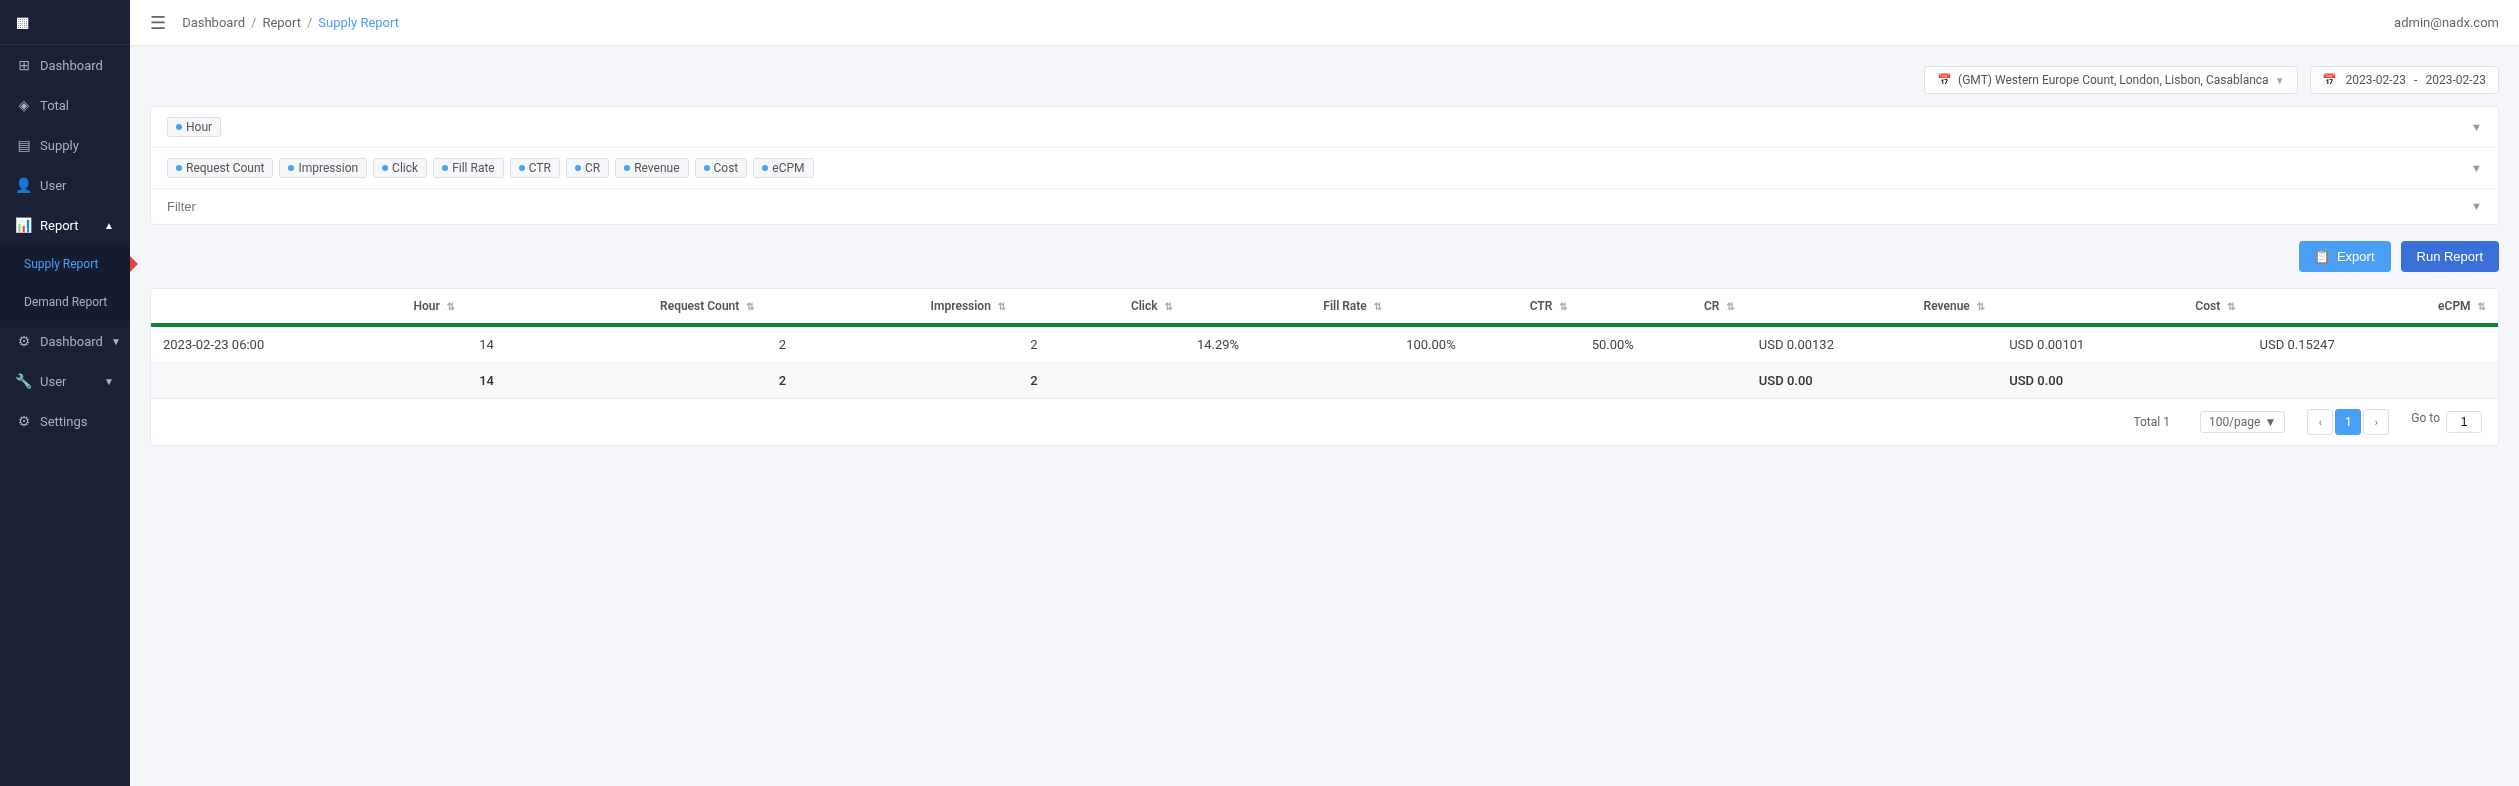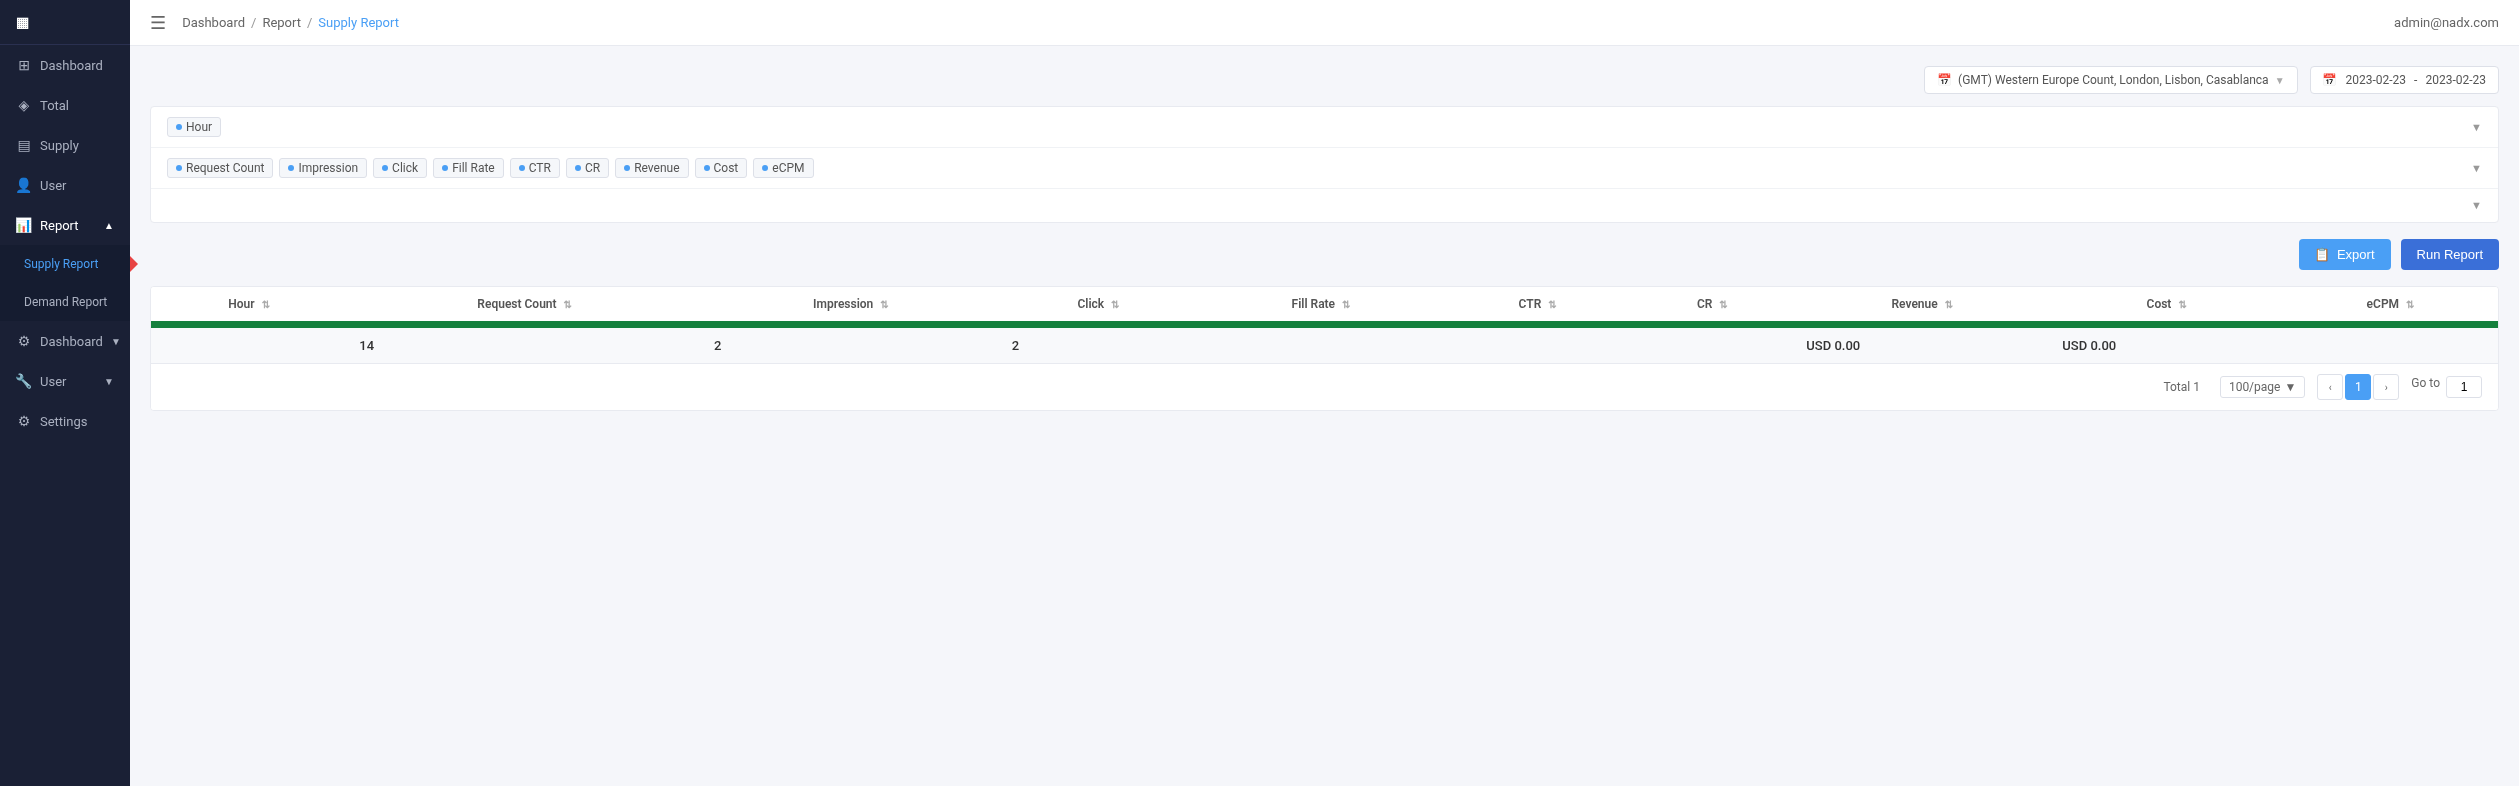--- a/index.html
+++ b/index.html
@@ -53,30 +53,30 @@
     .date-range .cal-icon { color: #888; }
 
     
     .action-row { display: flex; justify-content: flex-end; gap: 10px; margin-bottom: 16px; }
     .btn-export { background: #4a9ff5; color: #fff; border: none; border-radius: 4px; padding: 8px 16px; font-size: 13px; cursor: pointer; display: flex; align-items: center; gap: 6px; }
     .btn-run { background: #3a6fd8; color: #fff; border: none; border-radius: 4px; padding: 8px 16px; font-size: 13px; cursor: pointer; }
 
     
     .table-wrapper { background: #fff; border: 1px solid #e8eaf0; border-radius: 4px; overflow: hidden; }
     table { width: 100%; border-collapse: collapse; }
-    thead th { padding: 10px 12px; text-align: center; font-size: 12px; font-weight: 600; color: #555; border-bottom: 7px solid #15803d; white-space: nowrap; background: #fff; }
+    thead th { padding: 10px 12px; text-align: right; font-size: 12px; font-weight: 600; color: #555; border-bottom: 4px solid #15803d; white-space: nowrap; background: #fff; }
     thead th .sort-icon { color: #aaa; margin-left: 4px; font-size: 10px; }
     tbody tr { border-bottom: 1px solid #f0f2f5; }
     tbody tr:last-child { border-bottom: none; }
     tbody tr:nth-child(even) { background: #fafbfc; }
     tbody td { padding: 10px 12px; font-size: 13px; color: #444; }
     tbody tr.summary-row td { font-weight: 500; color: #333; background: #f8f9fb; }
 
     
-    .pagination { display: flex; align-items: center; justify-content: flex-end; gap: 12px; padding: 10px 16px; background: #fff; border-top: 1px solid #e8eaf0; font-size: 12px; color: #666; }
+    .pagination { display: flex; align-items: center; justify-content: flex-end; gap: 22px; padding: 10px 16px; background: #fff; border-top: 1px solid #e8eaf0; font-size: 12px; color: #666; }
     .pagination .total { margin-right: 8px; }
     .per-page { display: flex; align-items: center; gap: 4px; border: 1px solid #dde0e8; border-radius: 3px; padding: 3px 8px; cursor: pointer; }
     .page-nav { display: flex; align-items: center; gap: 2px; }
     .page-btn { width: 26px; height: 26px; display: flex; align-items: center; justify-content: center; border: 1px solid #dde0e8; border-radius: 3px; cursor: pointer; font-size: 12px; background: #fff; color: #666; }
     .page-btn.active { background: #4a9ff5; color: #fff; border-color: #4a9ff5; }
     .page-btn.arrow { font-size: 10px; }
     .goto { display: flex; align-items: flex-start; gap: 6px; }
     .goto input { width: 36px; border: 1px solid #dde0e8; border-radius: 3px; padding: 3px 6px; text-align: center; font-size: 12px; outline: none; }
   </style>
 </head>
@@ -219,20 +219,21 @@
           <span>Cost</span>
         </span>
         <span class="filter-tag">
           <span class="dot blue"></span>
           <span>eCPM</span>
         </span>
         <span class="filter-expand">▼</span>
       </div>
 
       <div class="filter-row">
+        <input class="filter-input" type="text" placeholder="Filter" style="">
         <span class="filter-expand">▼</span>
       </div>
     </div>
 
     <div class="action-row">
       <button class="btn-export">
         <span>📋</span>
         <span>Export</span>
       </button>
       <button class="btn-run">
@@ -280,20 +281,32 @@
               <span>Cost</span>
               <span class="sort-icon">⇅</span>
             </th>
             <th>
               <span>eCPM</span>
               <span class="sort-icon">⇅</span>
             </th>
           </tr>
         </thead>
         <tbody>
+          <tr>
+            <td>2023-02-23 06:00</td>
+            <td>14</td>
+            <td>2</td>
+            <td>2</td>
+            <td>14.29%</td>
+            <td>100.00%</td>
+            <td>50.00%</td>
+            <td>USD 0.00132</td>
+            <td>USD 0.00101</td>
+            <td>USD 0.15247</td>
+          </tr>
           <tr class="summary-row">
             <td></td>
             <td>14</td>
             <td>2</td>
             <td>2</td>
             <td></td>
             <td></td>
             <td></td>
             <td>USD 0.00</td>
             <td>USD 0.00</td>

